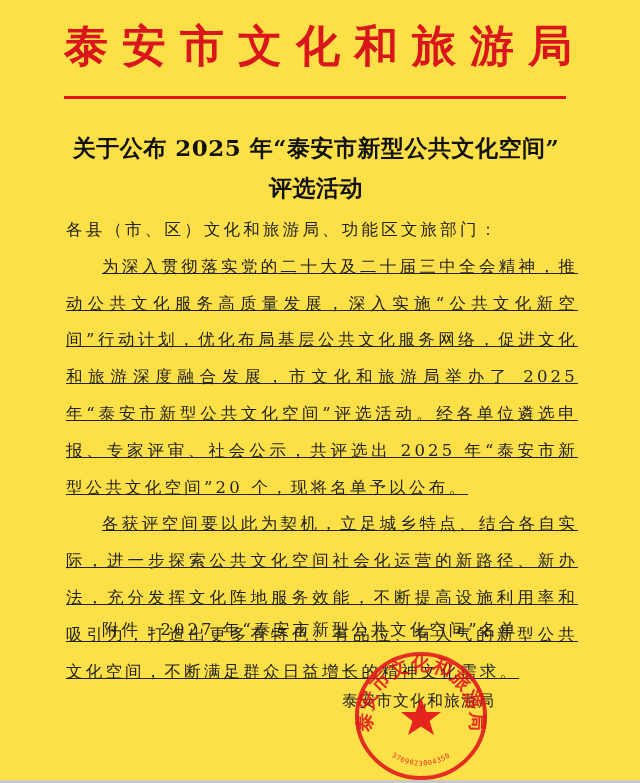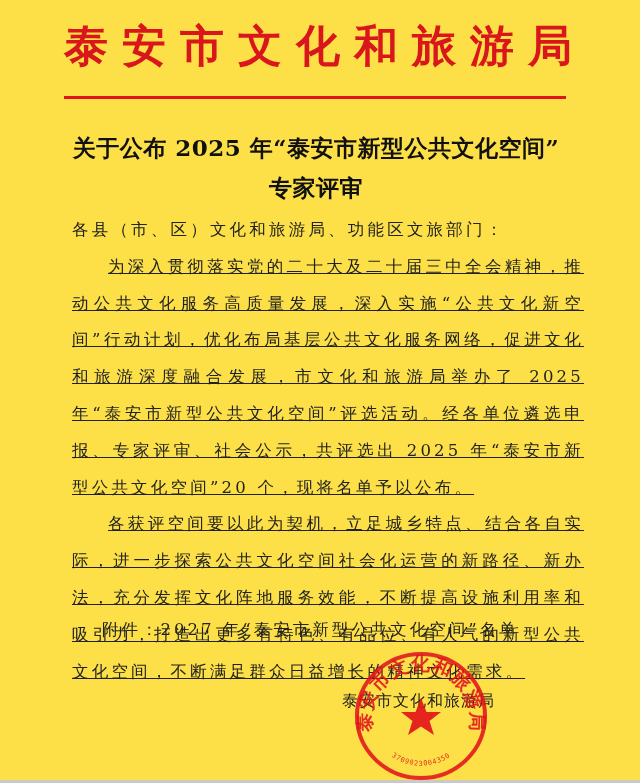--- a/index.html
+++ b/index.html
@@ -66,21 +66,20 @@
     .body-text {
       position: absolute;
       left: 66px;
       top: 212px;
       width: 512px;
       font-size: 16.5px;
       line-height: 36.8px;
       color: #222;
       letter-spacing: 3.2px;
       text-align: justify;
-      margin-left: 6px;
     }
     .body-text p {
       margin: 0;
     }
     .indent {
       text-indent: 36px;
       text-decoration: underline;
     }
     .attachment {
       position: absolute;
@@ -124,21 +123,21 @@
 </head>
 <body>
 
 <div class="page">
 
   <div class="masthead">泰安市文化和旅游局</div>
   <div class="red-rule"></div>
 
   <div class="doc-title">
     <div>关于公布 2025 年“泰安市新型公共文化空间”</div>
-    <div>专家评审</div>
+    <div>评选活动</div>
   </div>
 
   <div class="body-text">
     <p>各县（市、区）文化和旅游局、功能区文旅部门：</p>
     <p class="indent">为深入贯彻落实党的二十大及二十届三中全会精神，推动公共文化服务高质量发展，深入实施“公共文化新空间”行动计划，优化布局基层公共文化服务网络，促进文化和旅游深度融合发展，市文化和旅游局举办了 2025 年“泰安市新型公共文化空间”评选活动。经各单位遴选申报、专家评审、社会公示，共评选出 2025 年“泰安市新型公共文化空间”20 个，现将名单予以公布。</p>
     <p class="indent">各获评空间要以此为契机，立足城乡特点、结合各自实际，进一步探索公共文化空间社会化运营的新路径、新办法，充分发挥文化阵地服务效能，不断提高设施利用率和吸引力，打造出更多有特色、有品位、有人气的新型公共文化空间，不断满足群众日益增长的精神文化需求。</p>
   </div>
 
   <div class="attachment">附件：2027 年“泰安市新型公共文化空间”名单</div>
 

